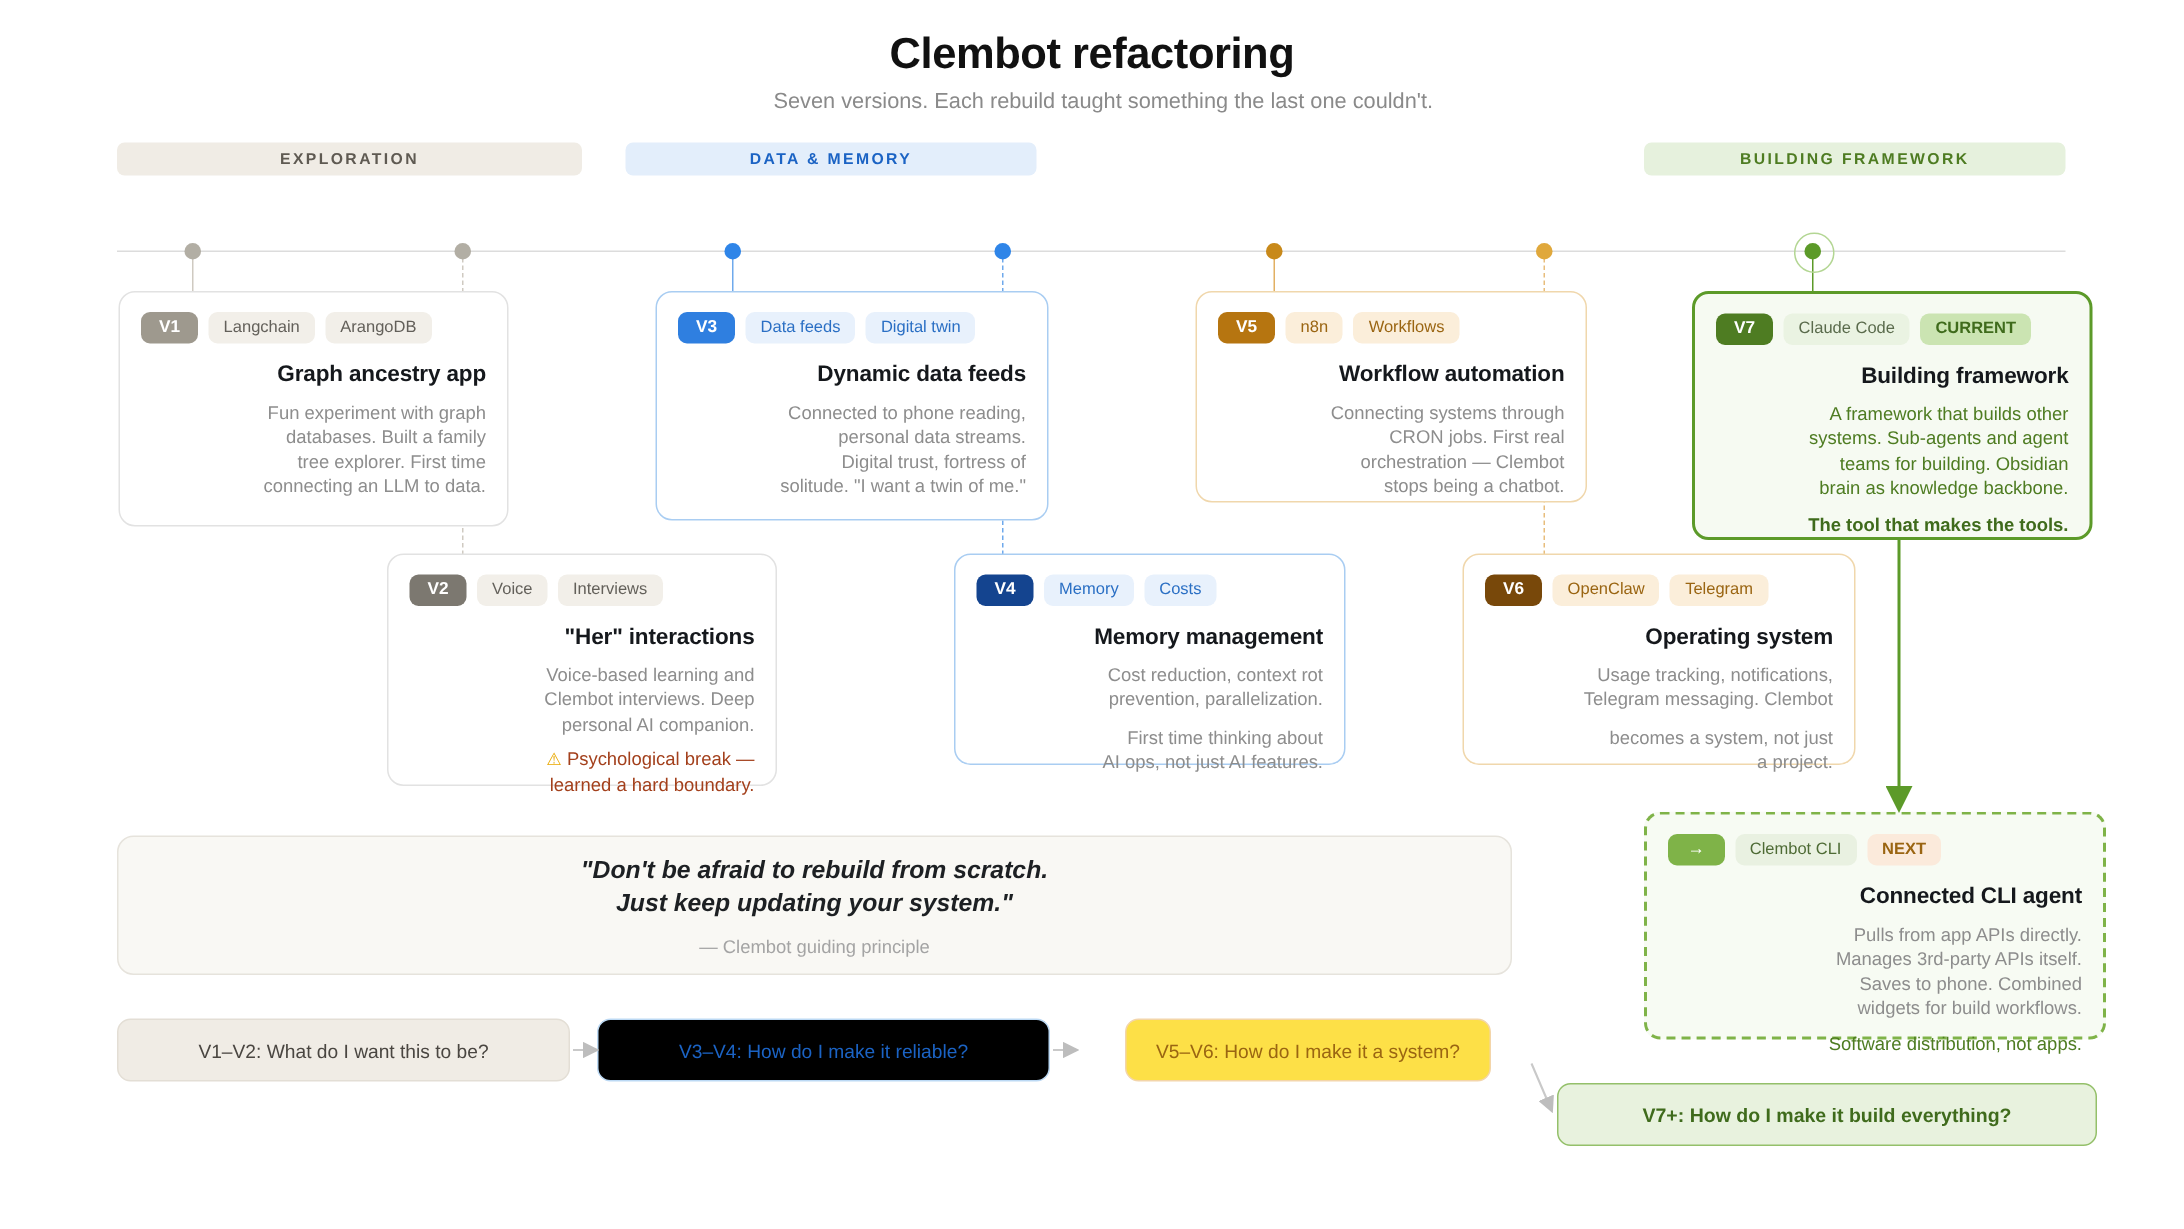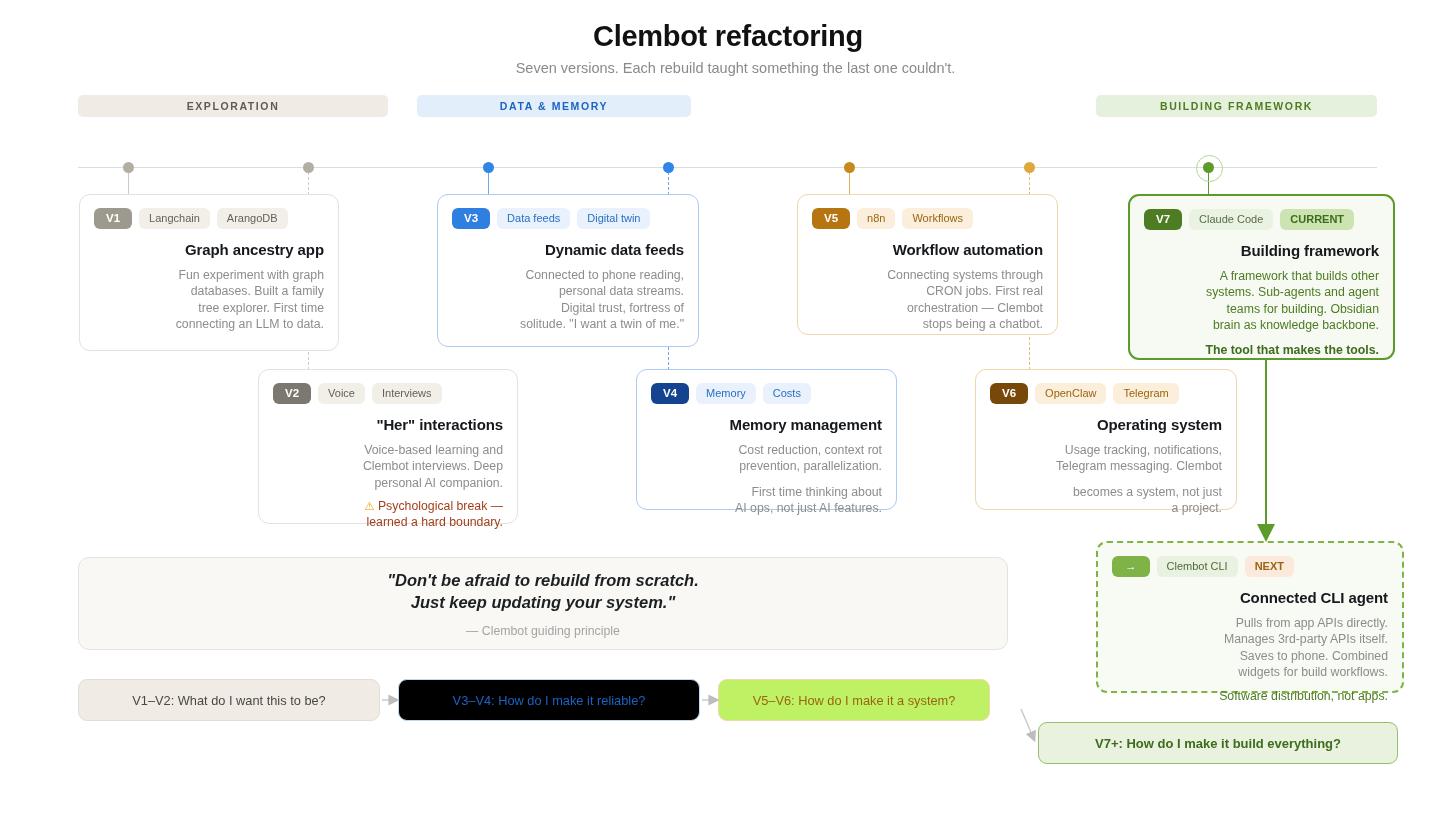--- a/index.html
+++ b/index.html
@@ -89,21 +89,21 @@
   .quote .attr{ margin-top:11px; font-size:12.3px; color:#a4a4a4;text-align:center; }
 
   
   .qbar{
     position:absolute; top:679px; height:42px; border-radius:9px;
     display:flex; align-items:center; justify-content:center;
     font-size:12.8px;
   }
   .qbar.q1{ left:78px;  width:302px; background:#f0ece5; border:1px solid #e3ded5; color:#4a4641; }
   .qbar.q2{ left:398px; width:302px; background:#000000; border:1px solid #bcd9f4; color:#1b63c4; }
-  .qbar.q3{ left:718px; width:272px; background:#bef264; border:1px solid #f3d5aa; color:#9a6512; }
+  .qbar.q3{ left:750px; width:244px; background:#fde047; border:1px solid #f3d5aa; color:#9a6512; }
   .qbar.q4{
     left:1038px; top:722px; width:360px; height:42px;
     background:#e8f2de; border:1px solid #94c06a; color:#3f6b1c; font-weight:bold; font-size:13px;
   }
 
   svg.overlay{ position:absolute; left:0; top:0; width:1456px; height:819px; pointer-events:none; }
 </style>
 </head>
 <body>
 

